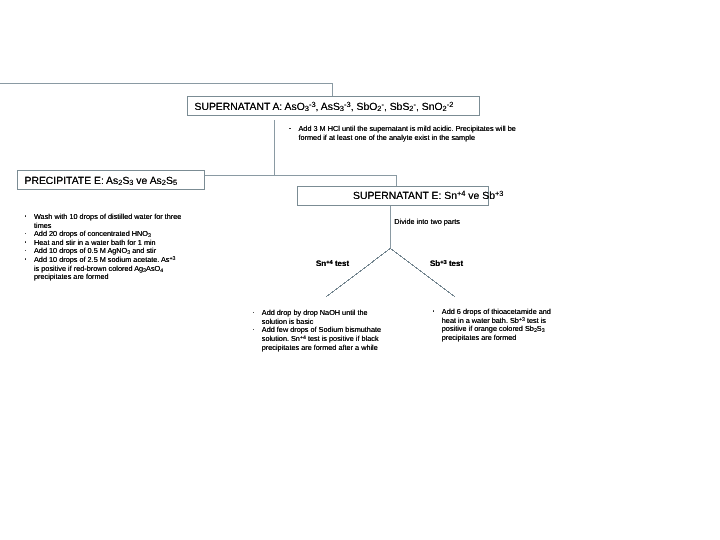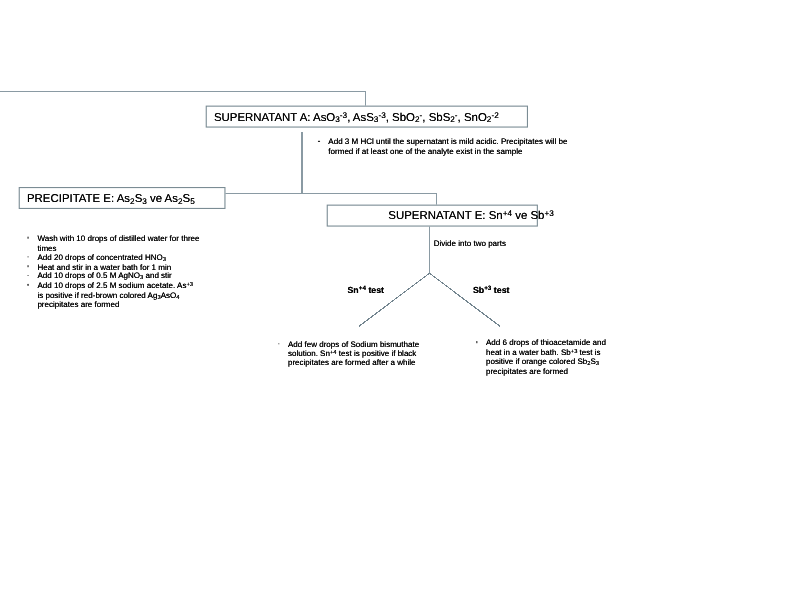--- a/index.html
+++ b/index.html
@@ -65,20 +65,21 @@
 
   <ul class="blist" style="left:24.5px;top:213px;width:157.5px;">
       <li><span class="bu">·</span><span>Wash with 10 drops of distilled water for three times</span></li>
       <li><span class="bu">·</span><span>Add 20 drops of concentrated HNO<sub>3</sub></span></li>
       <li><span class="bu">·</span><span>Heat and stir in a water bath for 1 min</span></li>
       <li><span class="bu">·</span><span>Add 10 drops of 0.5 M AgNO<sub>3</sub> and stir</span></li>
       <li><span class="bu">·</span><span>Add 10 drops of 2.5 M sodium acetate. As<sup>+3</sup> is positive if red-brown colored Ag<sub>3</sub>AsO<sub>4</sub> precipitates are formed</span></li>
     </ul>
 
   <ul class="blist" style="left:252.3px;top:309.2px;width:130px;">
+      <li><span class="bu">·</span><span>Add drop by drop NaOH  until the solution is basic</span></li>
       <li><span class="bu">·</span><span>Add few drops of Sodium bismuthate solution. Sn<sup>+4</sup> test is positive if black precipitates are formed after a while</span></li>
     </ul>
 
   <ul class="blist" style="left:432.3px;top:308px;width:120.5px;">
       <li><span class="bu">·</span><span>Add 6 drops of thioacetamide and heat in a water bath. Sb<sup>+3</sup> test is positive if orange colored Sb<sub>2</sub>S<sub>3</sub> precipitates are formed</span></li>
     </ul>
 
   <span class="plain" style="left:394.3px;top:217.6px;">Divide into two parts</span>
   <span class="lab" style="left:315.9px;top:260.4px;">Sn<sup>+4</sup> test</span>
   <span class="lab" style="left:429.9px;top:260.4px;">Sb<sup>+3</sup> test</span>

